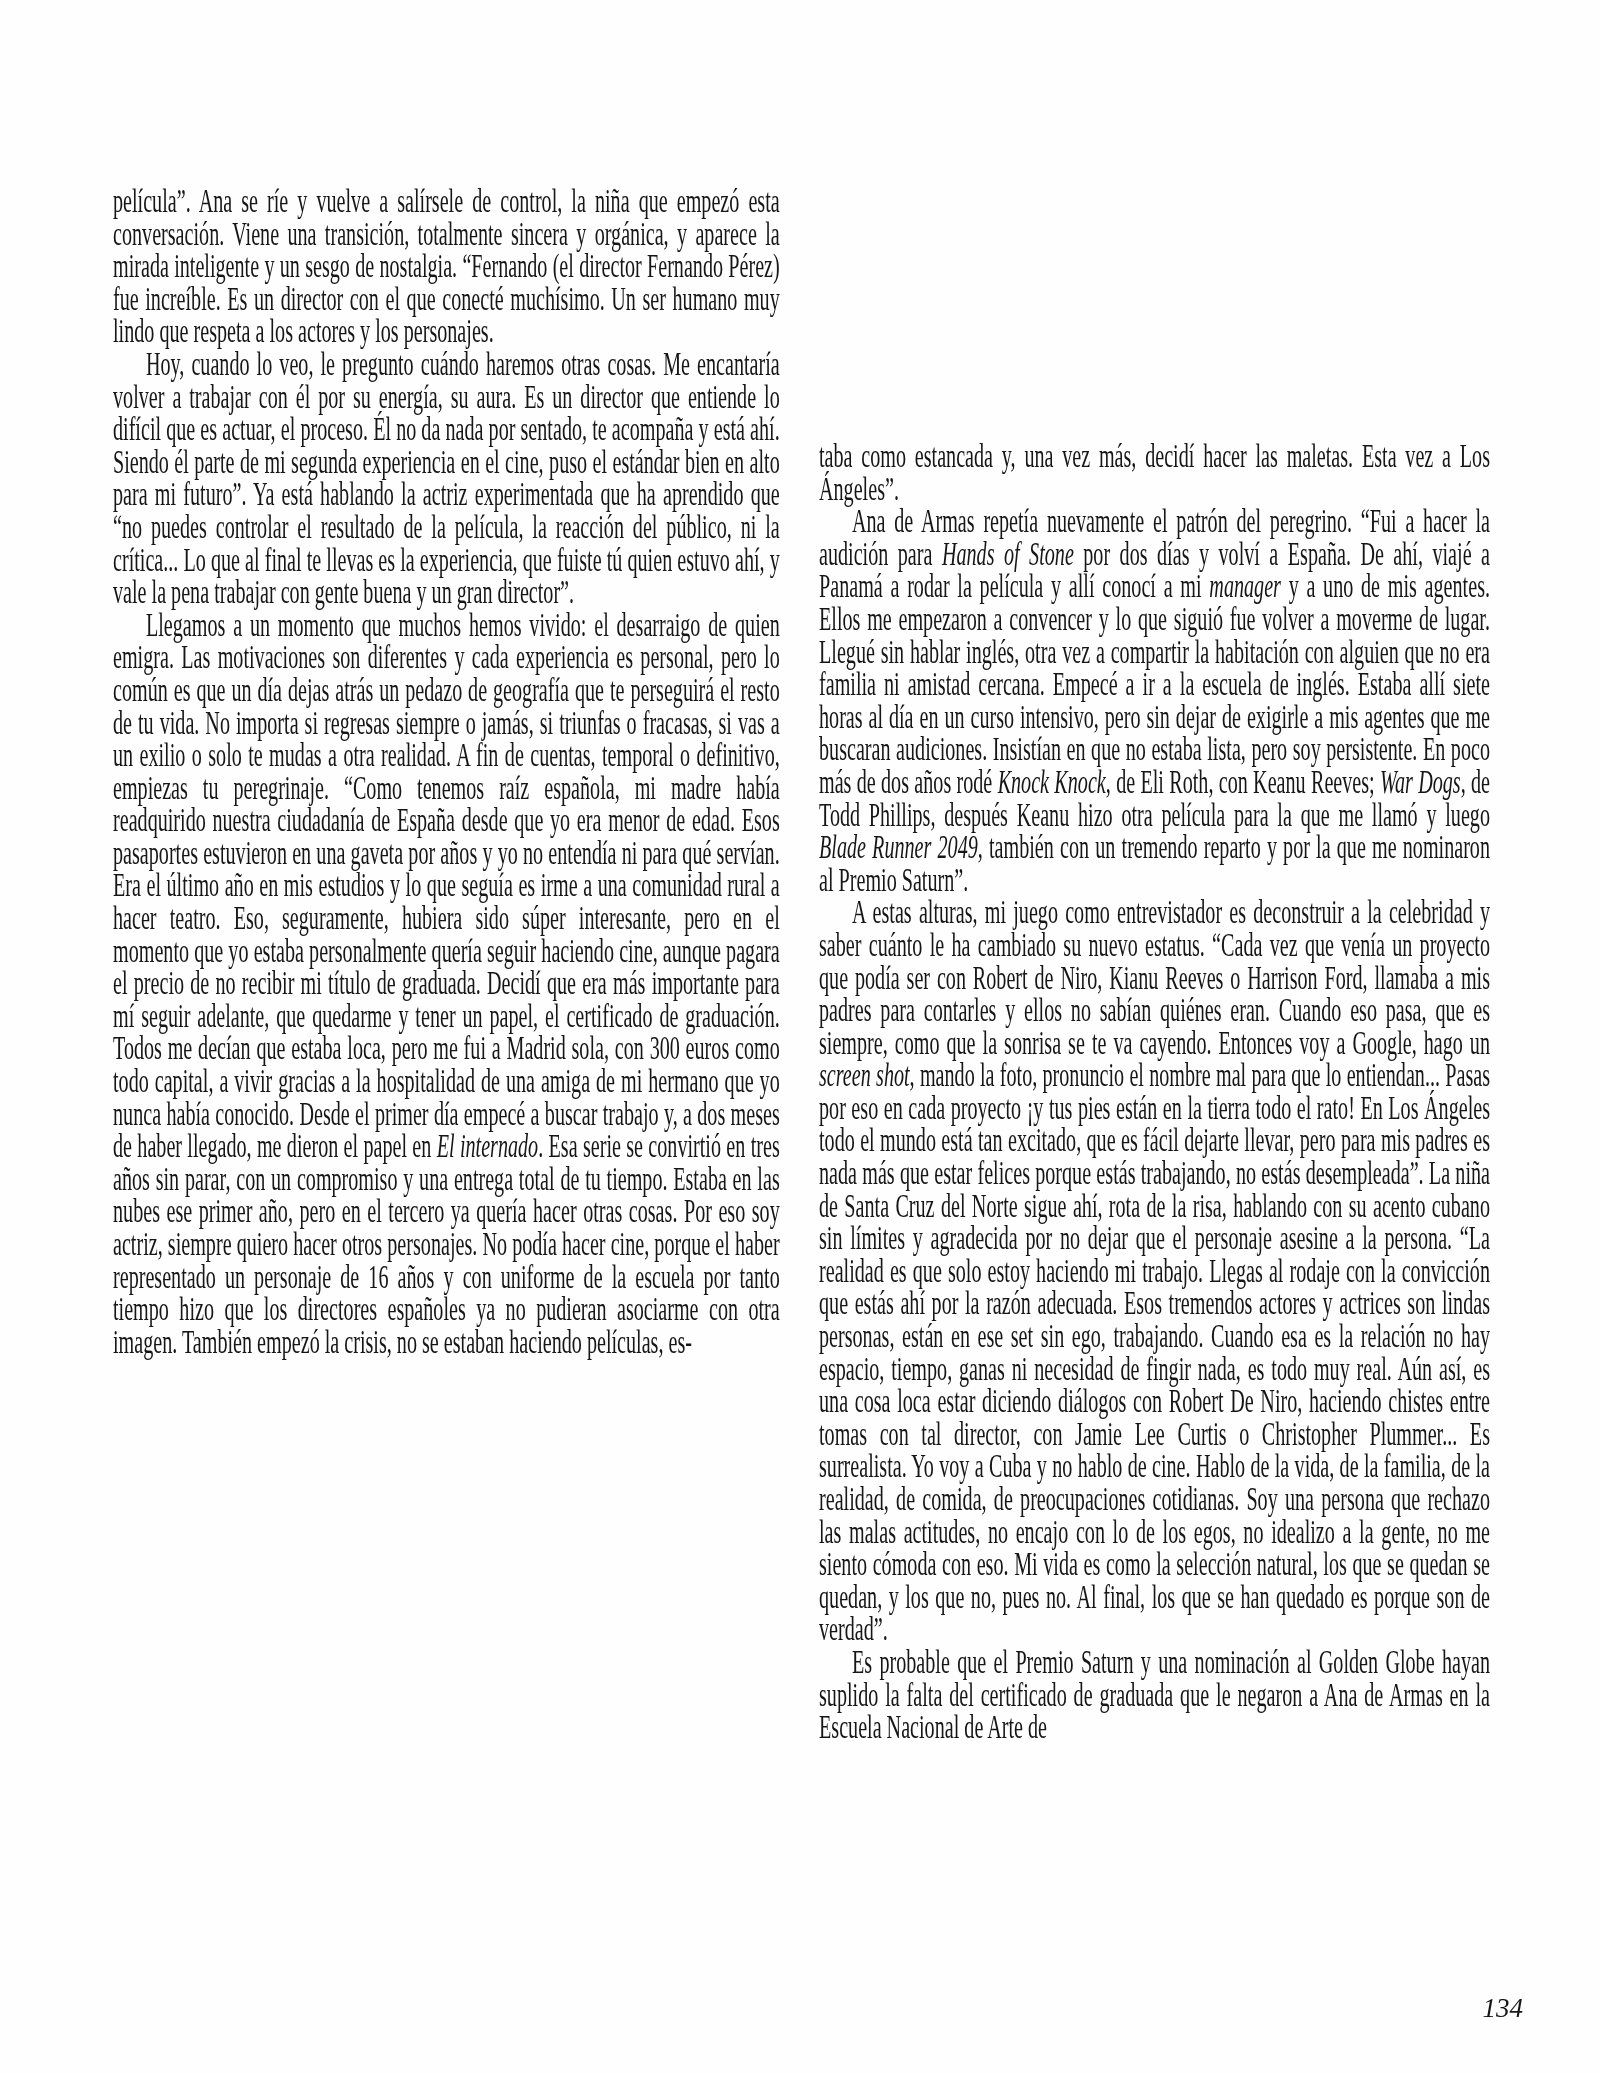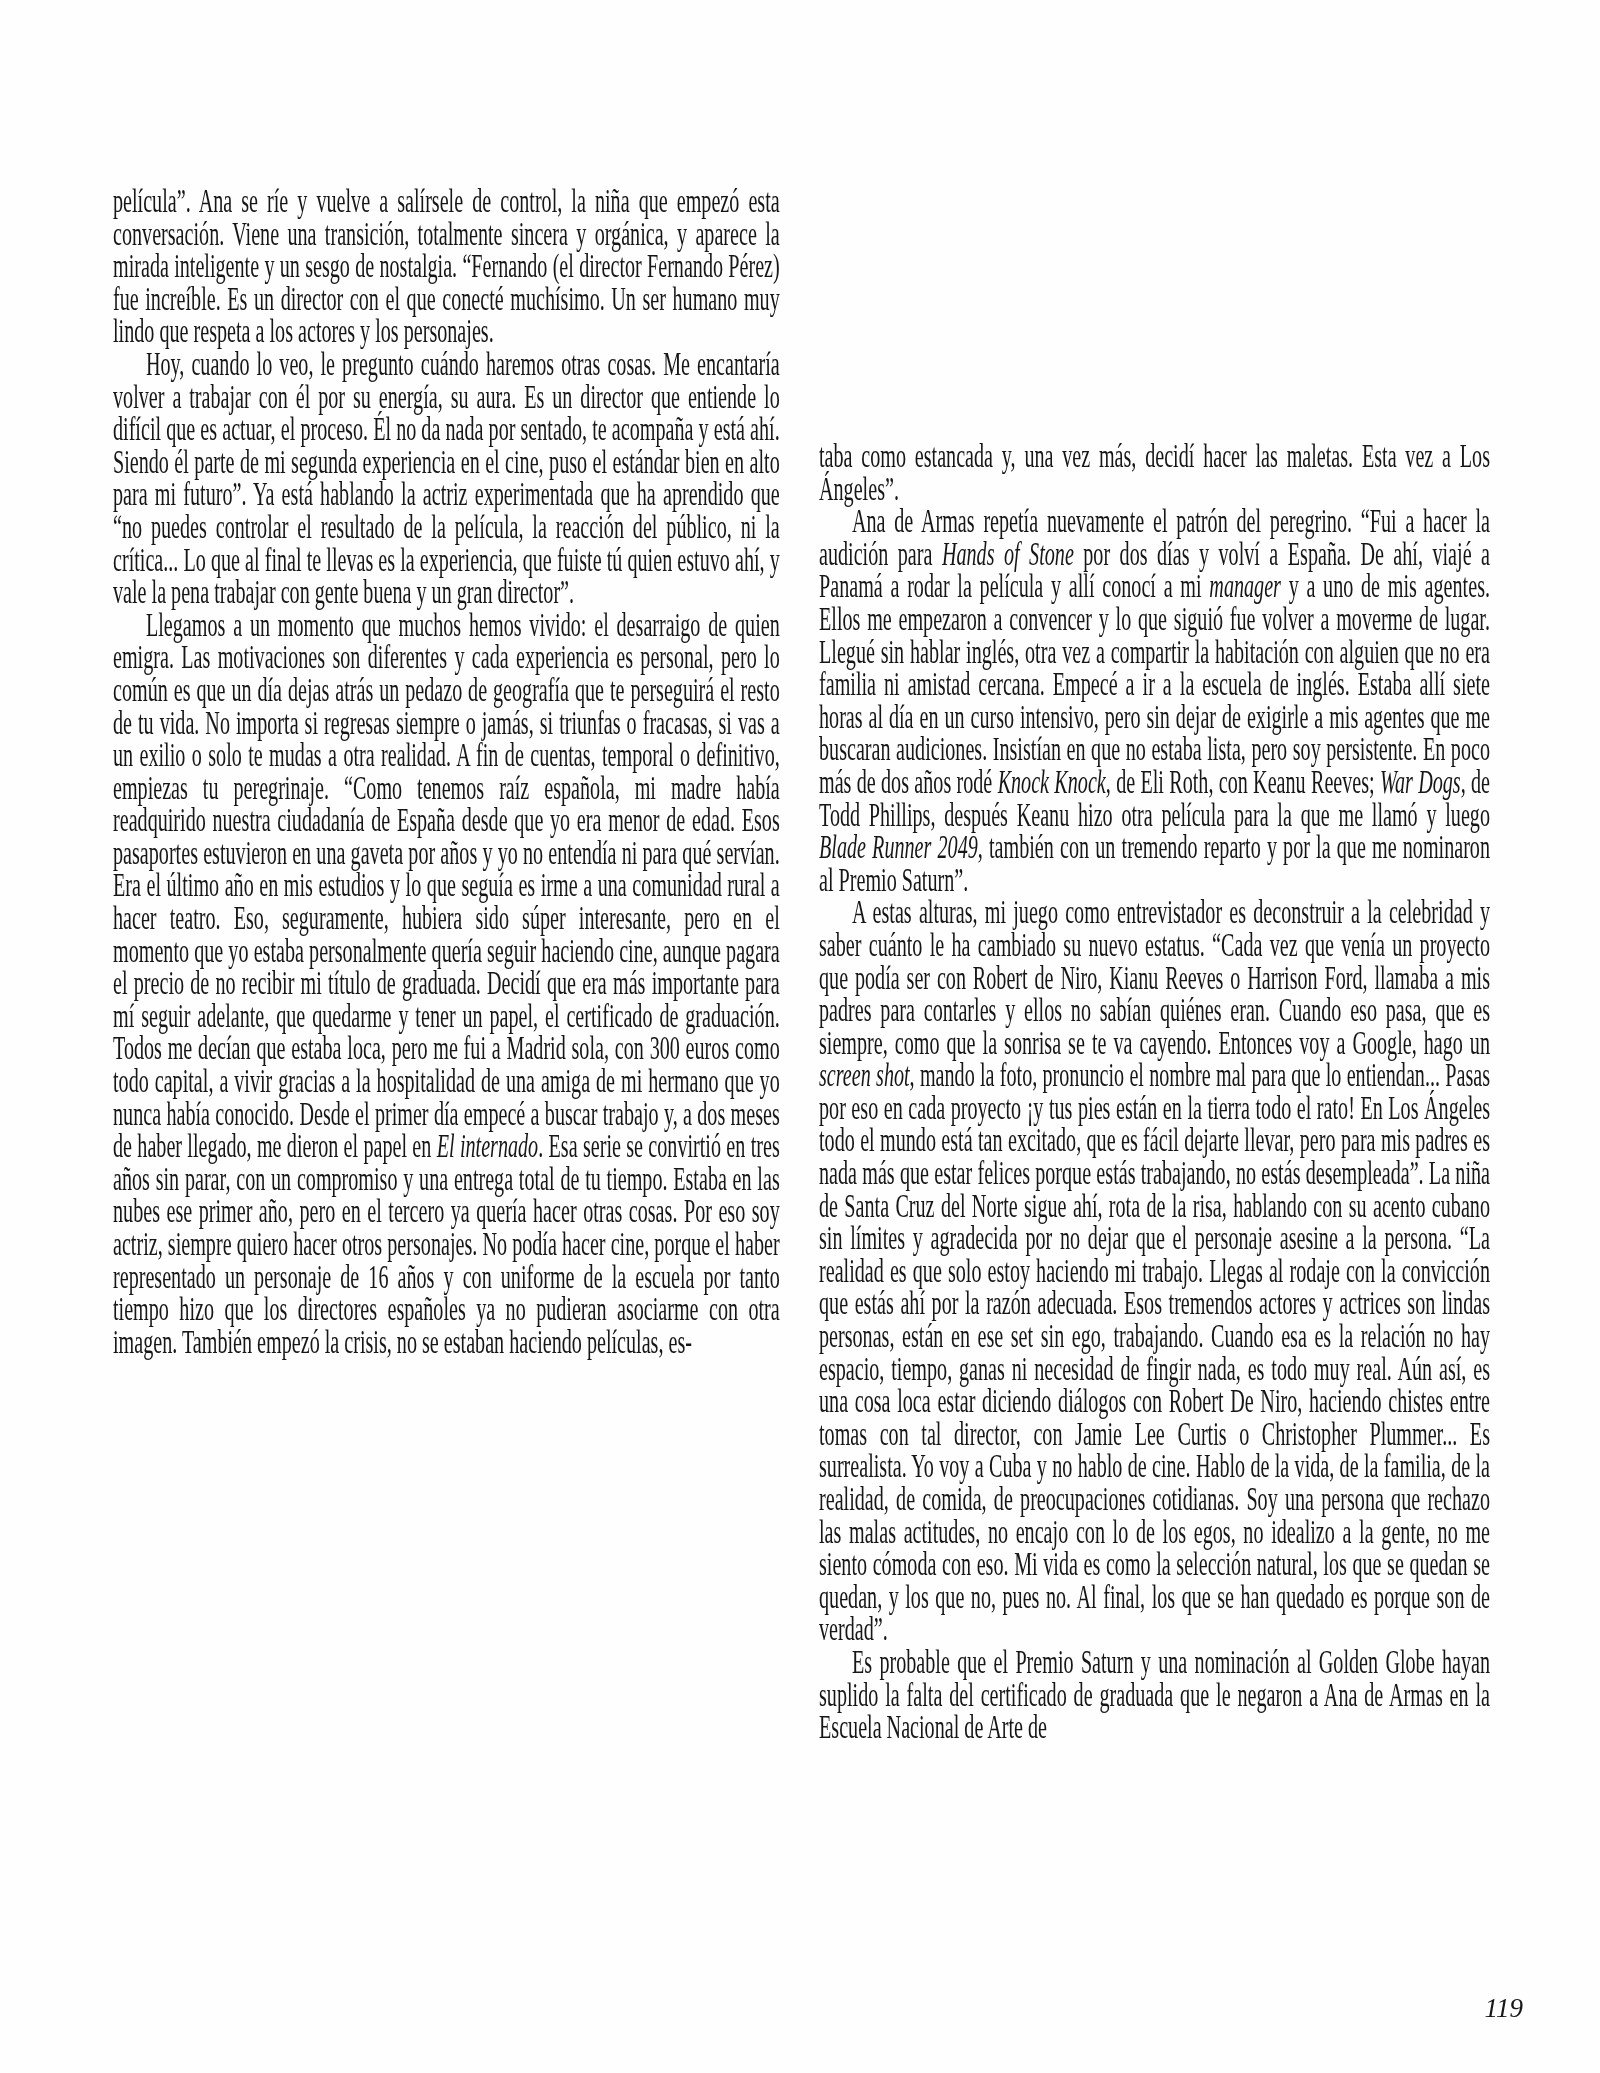--- a/index.html
+++ b/index.html
@@ -52,13 +52,13 @@
   <p><span>Llegamos a un momento que muchos hemos vivido: el desarraigo de quien emigra. Las motivaciones son diferentes y cada experiencia es personal, pero lo común es que un día dejas atrás un pedazo de geografía que te perseguirá el resto de tu vida. No importa si regresas siempre o jamás, si triunfas o fracasas, si vas a un exilio o solo te mudas a otra realidad. A fin de cuentas, temporal o definitivo, empiezas tu peregrinaje. “Como tenemos raíz española, mi madre había readquirido nuestra ciudadanía de España desde que yo era menor de edad. Esos pasaportes estuvieron en una gaveta por años y yo no entendía ni para qué servían. Era el último año en mis estudios y lo que seguía es irme a una comunidad rural a hacer teatro. Eso, seguramente, hubiera sido súper interesante, pero en el momento que yo estaba personalmente quería seguir haciendo cine, aunque pagara el precio de no recibir mi título de graduada. Decidí que era más importante para mí seguir adelante, que quedarme y tener un papel, el certificado de graduación. Todos me decían que estaba loca, pero me fui a Madrid sola, con 300 euros como todo capital, a vivir gracias a la hospitalidad de una amiga de mi hermano que yo nunca había conocido. Desde el primer día empecé a buscar trabajo y, a dos meses de haber llegado, me dieron el papel en </span><em>El internado</em><span>. Esa serie se convirtió en tres años sin parar, con un compromiso y una entrega total de tu tiempo. Estaba en las nubes ese primer año, pero en el tercero ya quería hacer otras cosas. Por eso soy actriz, siempre quiero hacer otros personajes. No podía hacer cine, porque el haber representado un personaje de 16 años y con uniforme de la escuela por tanto tiempo hizo que los directores españoles ya no pudieran asociarme con otra imagen. También empezó la crisis, no se estaban haciendo películas, es-</span></p>
 </div>
 
 <div class="article-column col-right">
   <p class="continuation"><span>taba como estancada y, una vez más, decidí hacer las maletas. Esta vez a Los Ángeles”.</span></p>
   <p><span>Ana de Armas repetía nuevamente el patrón del peregrino. “Fui a hacer la audición para </span><em>Hands of Stone</em><span> por dos días y volví a España. De ahí, viajé a Panamá a rodar la película y allí conocí a mi </span><em>manager</em><span> y a uno de mis agentes. Ellos me empezaron a convencer y lo que siguió fue volver a moverme de lugar. Llegué sin hablar inglés, otra vez a compartir la habitación con alguien que no era familia ni amistad cercana. Empecé a ir a la escuela de inglés. Estaba allí siete horas al día en un curso intensivo, pero sin dejar de exigirle a mis agentes que me buscaran audiciones. Insistían en que no estaba lista, pero soy persistente. En poco más de dos años rodé </span><em>Knock Knock</em><span>, de Eli Roth, con Keanu Reeves; </span><em>War Dogs</em><span>, de Todd Phillips, después Keanu hizo otra película para la que me llamó y luego </span><em>Blade Runner 2049</em><span>, también con un tremendo reparto y por la que me nominaron al Premio Saturn”.</span></p>
   <p><span>A estas alturas, mi juego como entrevistador es deconstruir a la celebridad y saber cuánto le ha cambiado su nuevo estatus. “Cada vez que venía un proyecto que podía ser con Robert de Niro, Kianu Reeves o Harrison Ford, llamaba a mis padres para contarles y ellos no sabían quiénes eran. Cuando eso pasa, que es siempre, como que la sonrisa se te va cayendo. Entonces voy a Google, hago un </span><em>screen shot</em><span>, mando la foto, pronuncio el nombre mal para que lo entiendan... Pasas por eso en cada proyecto ¡y tus pies están en la tierra todo el rato! En Los Ángeles todo el mundo está tan excitado, que es fácil dejarte llevar, pero para mis padres es nada más que estar felices porque estás trabajando, no estás desempleada”. La niña de Santa Cruz del Norte sigue ahí, rota de la risa, hablando con su acento cubano sin límites y agradecida por no dejar que el personaje asesine a la persona. “La realidad es que solo estoy haciendo mi trabajo. Llegas al rodaje con la convicción que estás ahí por la razón adecuada. Esos tremendos actores y actrices son lindas personas, están en ese set sin ego, trabajando. Cuando esa es la relación no hay espacio, tiempo, ganas ni necesidad de fingir nada, es todo muy real. Aún así, es una cosa loca estar diciendo diálogos con Robert De Niro, haciendo chistes entre tomas con tal director, con Jamie Lee Curtis o Christopher Plummer... Es surrealista. Yo voy a Cuba y no hablo de cine. Hablo de la vida, de la familia, de la realidad, de comida, de preocupaciones cotidianas. Soy una persona que rechazo las malas actitudes, no encajo con lo de los egos, no idealizo a la gente, no me siento cómoda con eso. Mi vida es como la selección natural, los que se quedan se quedan, y los que no, pues no. Al final, los que se han quedado es porque son de verdad”.</span></p>
   <p><span>Es probable que el Premio Saturn y una nominación al Golden Globe hayan suplido la falta del certificado de graduada que le negaron a Ana de Armas en la Escuela Nacional de Arte de</span></p>
 </div>
 
-<div class="page-number">119</div>
+<div class="page-number">134</div>
 
 </body></html>

